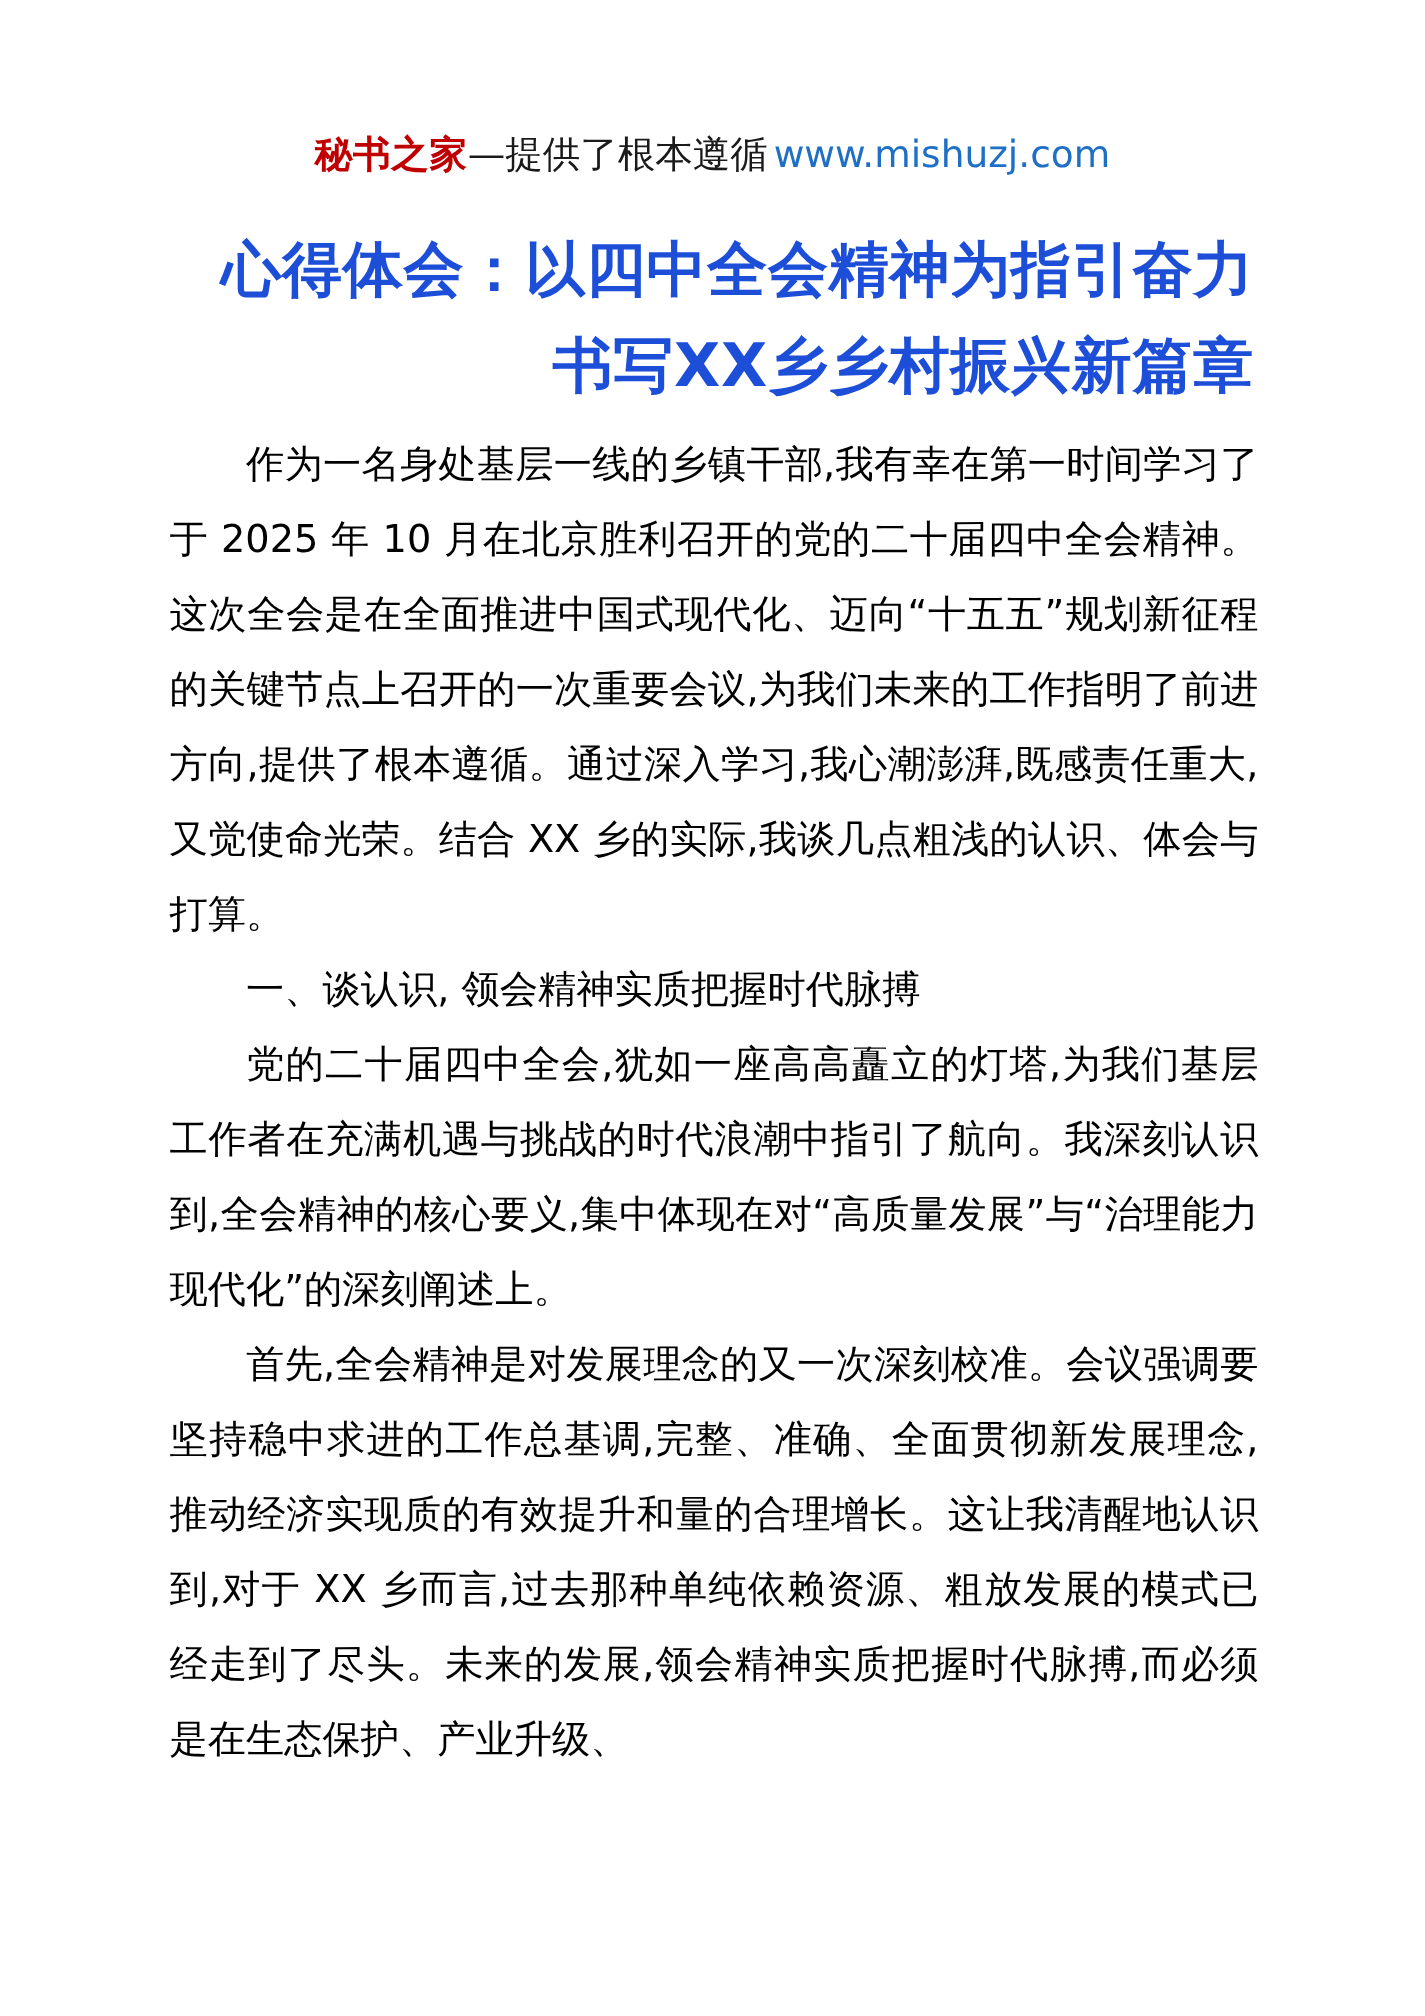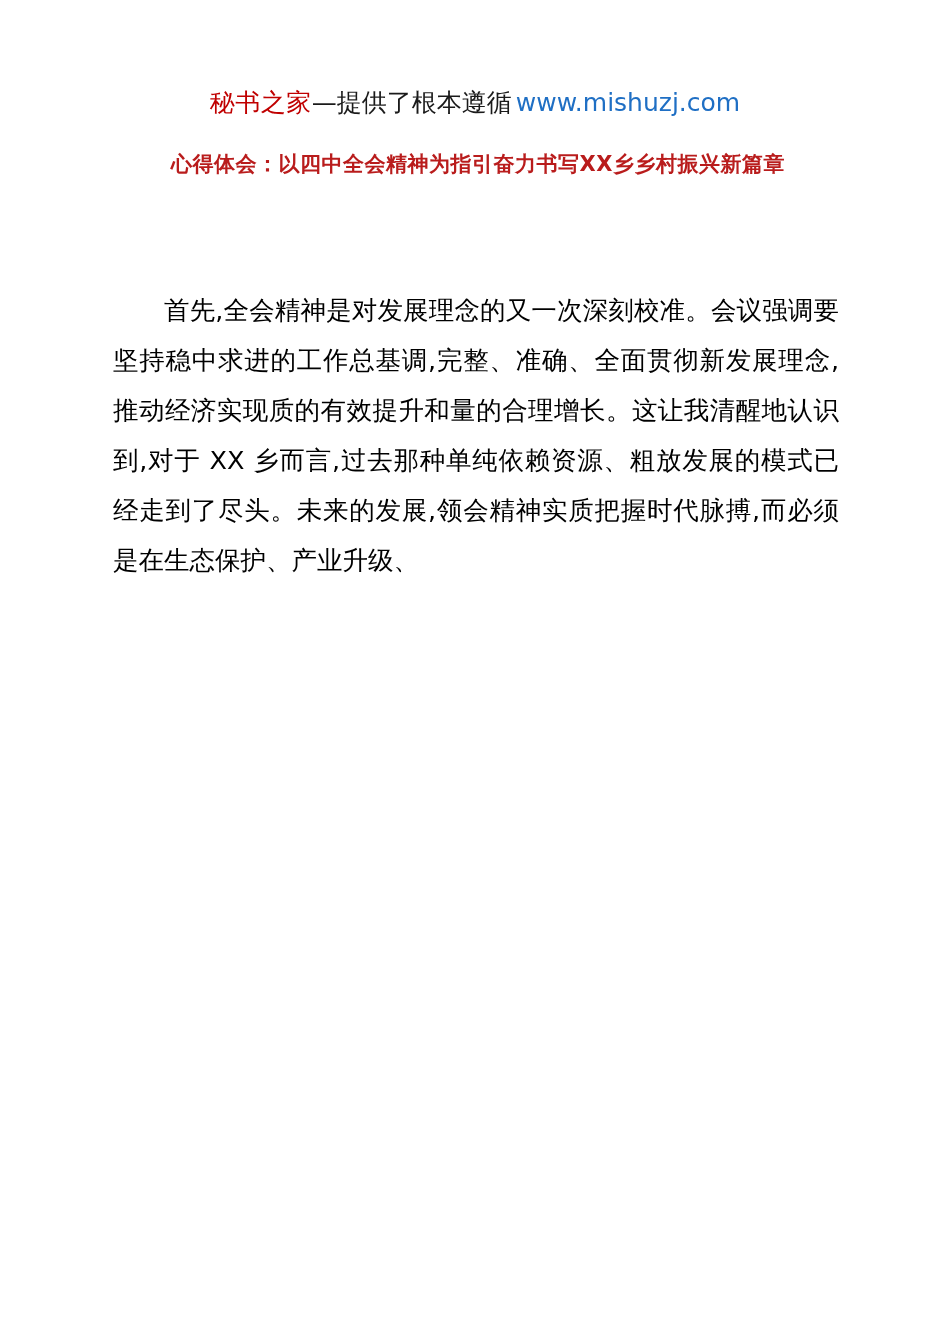--- a/index.html
+++ b/index.html
@@ -29,21 +29,21 @@
     top: 88px;
     left: 0;
     width: 950px;
     text-align: center;
     font-size: 25px;
     line-height: 1.2;
     white-space: nowrap;
   }
   .brand {
     color: #c00000;
-    font-weight: normal;
+    font-weight: bold;
     letter-spacing: 0.5px;
     text-align: right;
   }
   .brand-sep {
     color: #1a1a1a;
     font-weight: normal;
   }
   .brand-tag {
     color: #1a1a1a;
     font-weight: normal;
@@ -54,26 +54,26 @@
     margin-left: 4px;
     margin-top: 17px;
   }
 
   
   .doc-title {
     position: absolute;
     top: 148px;
     left: 120px;
     width: 716px;
-    text-align: center;
+    text-align: right;
     font-family: "DejaVu Sans", "Liberation Sans", sans-serif;
     font-weight: bold;
-    font-size: 21px;
+    font-size: 40px;
     line-height: 1.6;
-    color: #b91c1c;
+    color: #1d4ed8;
     letter-spacing: 0.5px;
   }
 
   
   .body-text {
     position: absolute;
     top: 285px;
     left: 113px;
     width: 726px;
     font-size: 25.5px;
@@ -96,16 +96,19 @@
 
 <div class="page">
 
   <div class="header-line">
     <span class="brand">秘书之家</span><span class="brand-sep">—</span><span class="brand-tag">提供了根本遵循</span><span class="brand-url">www.mishuzj.com</span>
   </div>
 
   <div class="doc-title">心得体会：以四中全会精神为指引奋力书写XX乡乡村振兴新篇章</div>
 
   <div class="body-text">
+    <p class="para">作为一名身处基层一线的乡镇干部,我有幸在第一时间学习了于 2025 年 10 月在北京胜利召开的党的二十届四中全会精神。这次全会是在全面推进中国式现代化、迈向“十五五”规划新征程的关键节点上召开的一次重要会议,为我们未来的工作指明了前进方向,提供了根本遵循。通过深入学习,我心潮澎湃,既感责任重大,又觉使命光荣。结合 XX 乡的实际,我谈几点粗浅的认识、体会与打算。</p>
+    <p class="para sub-head">一、谈认识, 领会精神实质把握时代脉搏</p>
+    <p class="para">党的二十届四中全会,犹如一座高高矗立的灯塔,为我们基层工作者在充满机遇与挑战的时代浪潮中指引了航向。我深刻认识到,全会精神的核心要义,集中体现在对“高质量发展”与“治理能力现代化”的深刻阐述上。</p>
     <p class="para">首先,全会精神是对发展理念的又一次深刻校准。会议强调要坚持稳中求进的工作总基调,完整、准确、全面贯彻新发展理念,推动经济实现质的有效提升和量的合理增长。这让我清醒地认识到,对于 XX 乡而言,过去那种单纯依赖资源、粗放发展的模式已经走到了尽头。未来的发展,领会精神实质把握时代脉搏,而必须是在生态保护、产业升级、</p>
   </div>
 
 </div>
 
 </body></html>

